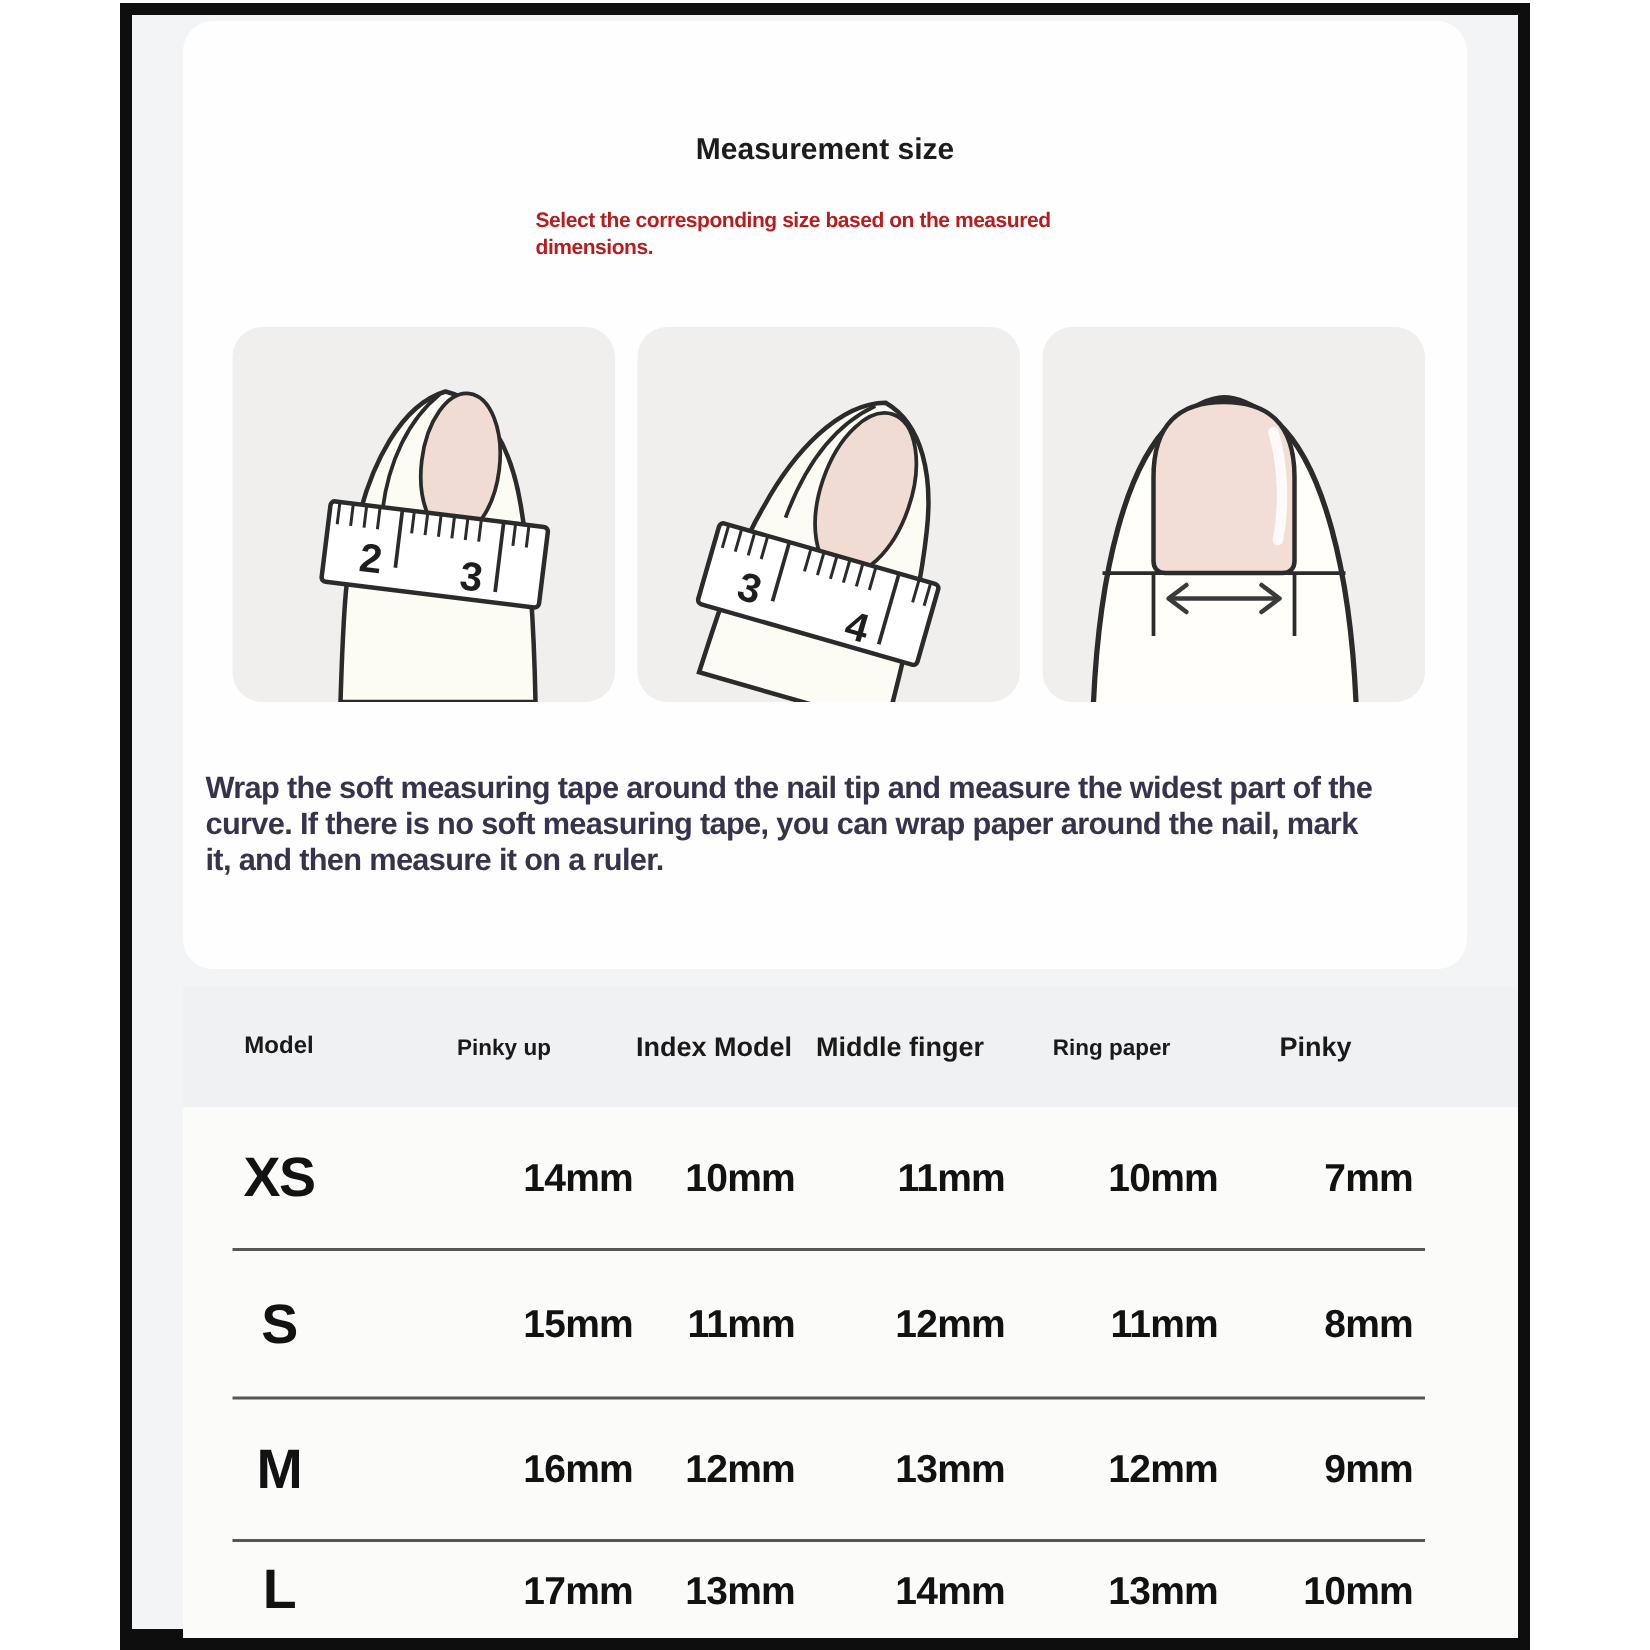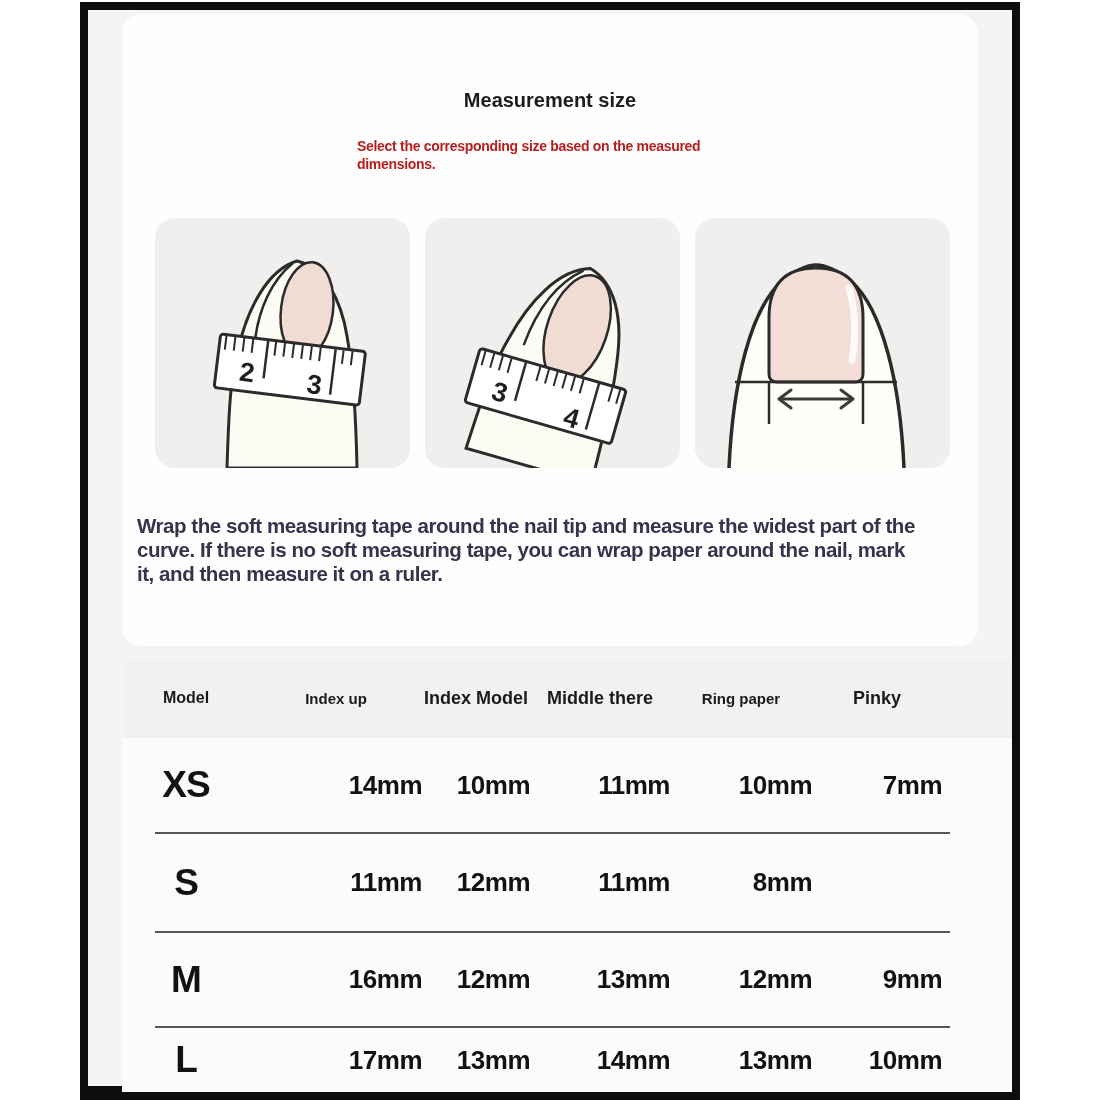--- a/index.html
+++ b/index.html
@@ -101,39 +101,40 @@
           </svg>
         </div>
       </div>
 
       <div class="instructions">Wrap the soft measuring tape around the nail tip and measure the widest part of the curve. If there is no soft measuring tape, you can wrap paper around the nail, mark it, and then measure it on a ruler.</div>
     </div>
 
     <div class="table-block">
       <div class="grid thead">
         <div class="hcell h-md">Model</div>
-        <div class="hcell h-sm">Index up</div>
+        <div class="hcell h-sm">Pinky up</div>
         <div class="hcell h-lg">Index Model</div>
-        <div class="hcell h-lg">Middle there</div>
+        <div class="hcell h-lg">Middle finger</div>
         <div class="hcell h-sm">Ring paper</div>
         <div class="hcell h-lg">Pinky</div>
       </div>
 
       <div class="grid trow" style="height:94px">
         <div class="cell model">XS</div>
         <div class="cell val">14mm</div>
         <div class="cell val">10mm</div>
         <div class="cell val">11mm</div>
         <div class="cell val">10mm</div>
         <div class="cell val">7mm</div>
       </div>
       <div class="divider"></div>
 
       <div class="grid trow" style="height:97px">
         <div class="cell model">S</div>
+        <div class="cell val">15mm</div>
         <div class="cell val">11mm</div>
         <div class="cell val">12mm</div>
         <div class="cell val">11mm</div>
         <div class="cell val">8mm</div>
       </div>
       <div class="divider"></div>
 
       <div class="grid trow" style="height:93px">
         <div class="cell model">M</div>
         <div class="cell val">16mm</div>

